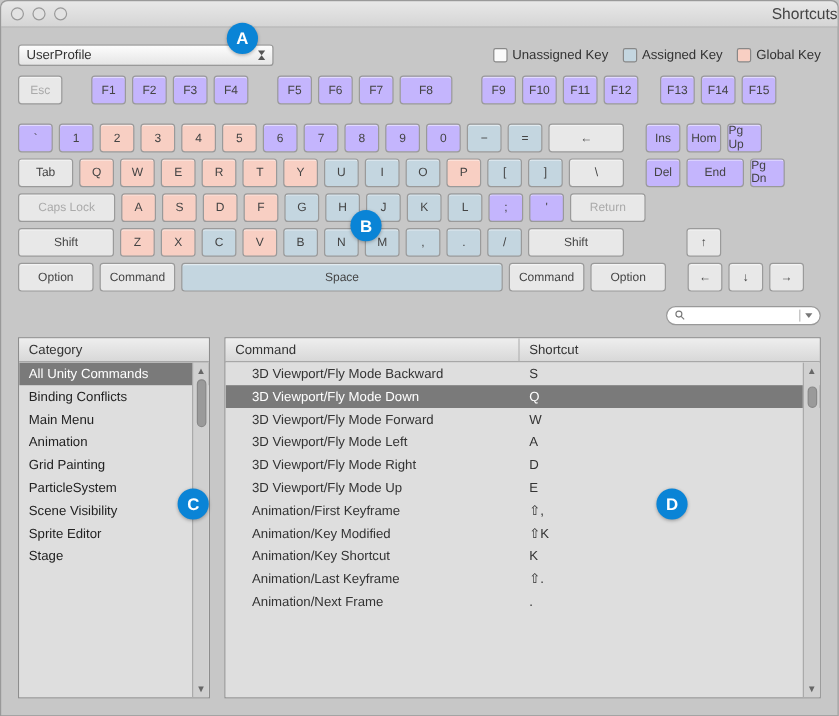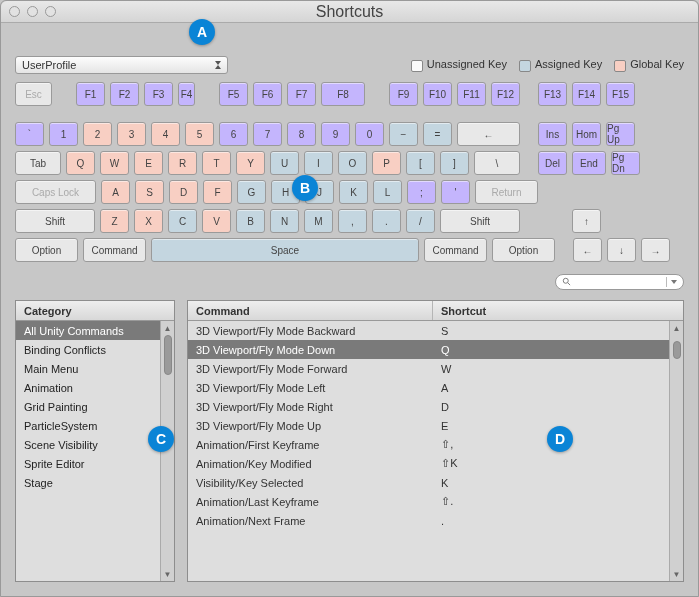--- a/index.html
+++ b/index.html
@@ -1,21 +1,21 @@
 <!DOCTYPE html>
 <html><head>
 <meta charset="utf-8">
 <style>
 *{box-sizing:border-box;margin:0;padding:0;font-family:-apple-system,Helvetica,Arial,sans-serif;font-size:11px;color:#333}
 body{background:#c7c7c7;width:699px;height:597px;overflow:hidden}
 .window{width:699px;height:597px;background:#c7c7c7;border:1px solid #999;border-radius:6px 6px 0 0;display:flex;flex-direction:column}
 .titlebar{height:22px;background:linear-gradient(#e8e8e8,#d5d5d5);border-bottom:1px solid #aaa;border-radius:6px 6px 0 0;display:flex;align-items:center;position:relative}
 .traffic{display:flex;gap:7px;margin-left:8px}
 .dot{width:11px;height:11px;border-radius:50%;border:1px solid #999;background:#e2e2e2}
-.title{position:absolute;left:0;right:0;text-align:center;font-size:16px;color:#444}
+.title{position:absolute;left:0;right:0;text-align:right;font-size:13px;color:#444}
 .content{flex:1;padding:6px 14px 14px 14px;display:flex;flex-direction:column;gap:4px}
 .row{display:flex;align-items:center;gap:6px}
 .profile{width:213px;height:18px;background:linear-gradient(#fdfdfd,#e5e5e5);border:1px solid #999;border-radius:3px;display:flex;align-items:center;padding:0 6px;font-size:11px;position:relative}
 .profile::after{content:"";position:absolute;right:6px;top:4px;width:0;height:0;border-left:3px solid transparent;border-right:3px solid transparent;border-top:4px solid #555}
 .profile::before{content:"";position:absolute;right:6px;bottom:4px;width:0;height:0;border-left:3px solid transparent;border-right:3px solid transparent;border-bottom:4px solid #555}
 .legend{margin-left:auto;display:flex;gap:12px;align-items:center}
 .swatch{width:12px;height:12px;border:1px solid #888;border-radius:2px;display:inline-block;vertical-align:middle;margin-right:4px}
 .sw-un{background:#fafafa}
 .sw-as{background:#c4d6e0}
 .sw-gl{background:#f8cfc3}
@@ -32,27 +32,27 @@
 .rel{position:relative}
 .search-row{display:flex;justify-content:flex-end;margin-top:8px}
 .search{width:129px;height:16px;border:1px solid #999;border-radius:9px;background:#fff;display:flex;align-items:center;padding:0 6px;gap:4px}
 .search svg{width:10px;height:10px}
 .search .sep{width:1px;height:10px;background:#bbb;margin-left:auto}
 .search .drop{width:0;height:0;border-left:3px solid transparent;border-right:3px solid transparent;border-top:4px solid #777}
 .tables{display:flex;gap:12px;margin-top:6px;flex:1;min-height:0}
 .panel{display:flex;flex-direction:column;border:1px solid #8d8d8d;background:#dedede;min-height:0}
 .cat{width:160px}
 .cmd{flex:1}
-.header{display:flex;background:linear-gradient(#eeeeee,#d8d8d8);border-bottom:1px solid #999;height:20px;align-items:center;font-weight:bold;font-size:11px}
+.header{display:flex;background:linear-gradient(#eeeeee,#d8d8d8);border-bottom:1px solid #999;height:20px;align-items:center;font-weight:normal;font-size:11px}
 .header .col{padding:0 8px;border-right:1px solid #b5b5b5;height:100%;display:flex;align-items:center}
 .list{flex:1;overflow:hidden;position:relative;background:#dedede}
 .item{height:19px;display:flex;align-items:center;padding:0 8px;font-size:11px;color:#222}
 .item.sel{background:#7a7a7a;color:#fff}
 .cmdrow{display:flex;height:19px;align-items:center}
-.cmdrow .c1{width:245px;padding-left:8px}
+.cmdrow .c1{width:245px;padding-left:22px}
 .cmdrow .c2{flex:1;padding-left:8px}
 .cmdrow.sel{background:#7a7a7a}
 .cmdrow.sel *{color:#fff}
 .scrollbar{position:absolute;right:0;top:0;bottom:0;width:14px;background:#d0d0d0;border-left:1px solid #aaa;display:flex;flex-direction:column;align-items:center}
 .arrow-btn{width:14px;height:14px;display:flex;align-items:center;justify-content:center;font-size:8px;color:#666}
 .thumb{width:8px;background:#9a9a9a;border-radius:4px;border:1px solid #888}
 .cmd .header .col:first-child{width:245px}
 .cmd .header .col:last-child{flex:1;border-right:none}
 .cat .header .col{flex:1;border-right:none}
 </style>
@@ -66,40 +66,40 @@
       <div class="dot"></div>
       <div class="dot"></div>
     </div>
     <div class="title">Shortcuts</div>
   </div>
 
   <div class="content rel">
     <div class="callout" style="left:188px;top:-4px">A</div>
     <div class="callout" style="left:291px;top:152px">B</div>
 
-    <div class="row" style="margin-top:27px">
+    <div class="row" style="margin-top:8px">
       <div class="profile">
         <span>UserProfile</span>
       </div>
       <div class="legend">
         <span><span class="swatch sw-un"></span><span>Unassigned Key</span></span>
         <span><span class="swatch sw-as"></span><span>Assigned Key</span></span>
         <span><span class="swatch sw-gl"></span><span>Global Key</span></span>
       </div>
     </div>
 
     <div class="kbd">
 
       <div class="krow">
         <div class="key dim" style="width:37px">Esc</div>
         <div class="gap"></div>
         <div class="key un" style="width:29px">F1</div>
         <div class="key un" style="width:29px">F2</div>
         <div class="key un" style="width:29px">F3</div>
-        <div class="key un" style="width:17px">F4</div>
+        <div class="key un" style="width:29px">F4</div>
         <div class="gap"></div>
         <div class="key un" style="width:29px">F5</div>
         <div class="key un" style="width:29px">F6</div>
         <div class="key un" style="width:29px">F7</div>
         <div class="key un" style="width:44px">F8</div>
         <div class="gap"></div>
         <div class="key un" style="width:29px">F9</div>
         <div class="key un" style="width:29px">F10</div>
         <div class="key un" style="width:29px">F11</div>
         <div class="key un" style="width:29px">F12</div>
@@ -141,21 +141,21 @@
         <div class="key gl" style="width:29px">Y</div>
         <div class="key as" style="width:29px">U</div>
         <div class="key as" style="width:29px">I</div>
         <div class="key as" style="width:29px">O</div>
         <div class="key gl" style="width:29px">P</div>
         <div class="key as" style="width:29px">[</div>
         <div class="key as" style="width:29px">]</div>
         <div class="key" style="width:46px">\</div>
         <div class="gap2"></div>
         <div class="key un" style="width:29px">Del</div>
-        <div class="key un" style="width:34px">End</div>
+        <div class="key un" style="width:48px">End</div>
         <div class="key un" style="width:29px">Pg Dn</div>
       </div>
 
       <div class="krow">
         <div class="key dim" style="width:81px">Caps Lock</div>
         <div class="key gl" style="width:29px">A</div>
         <div class="key gl" style="width:29px">S</div>
         <div class="key gl" style="width:29px">D</div>
         <div class="key gl" style="width:29px">F</div>
         <div class="key as" style="width:29px">G</div>
@@ -268,21 +268,21 @@
             </div>
             <div class="cmdrow">
               <div class="c1">Animation/First Keyframe</div>
               <div class="c2">⇧,</div>
             </div>
             <div class="cmdrow">
               <div class="c1">Animation/Key Modified</div>
               <div class="c2">⇧K</div>
             </div>
             <div class="cmdrow">
-              <div class="c1">Visibility/Key Selected</div>
+              <div class="c1">Animation/Key Shortcut</div>
               <div class="c2">K</div>
             </div>
             <div class="cmdrow">
               <div class="c1">Animation/Last Keyframe</div>
               <div class="c2">⇧.</div>
             </div>
             <div class="cmdrow">
               <div class="c1">Animation/Next Frame</div>
               <div class="c2">.</div>
             </div>

